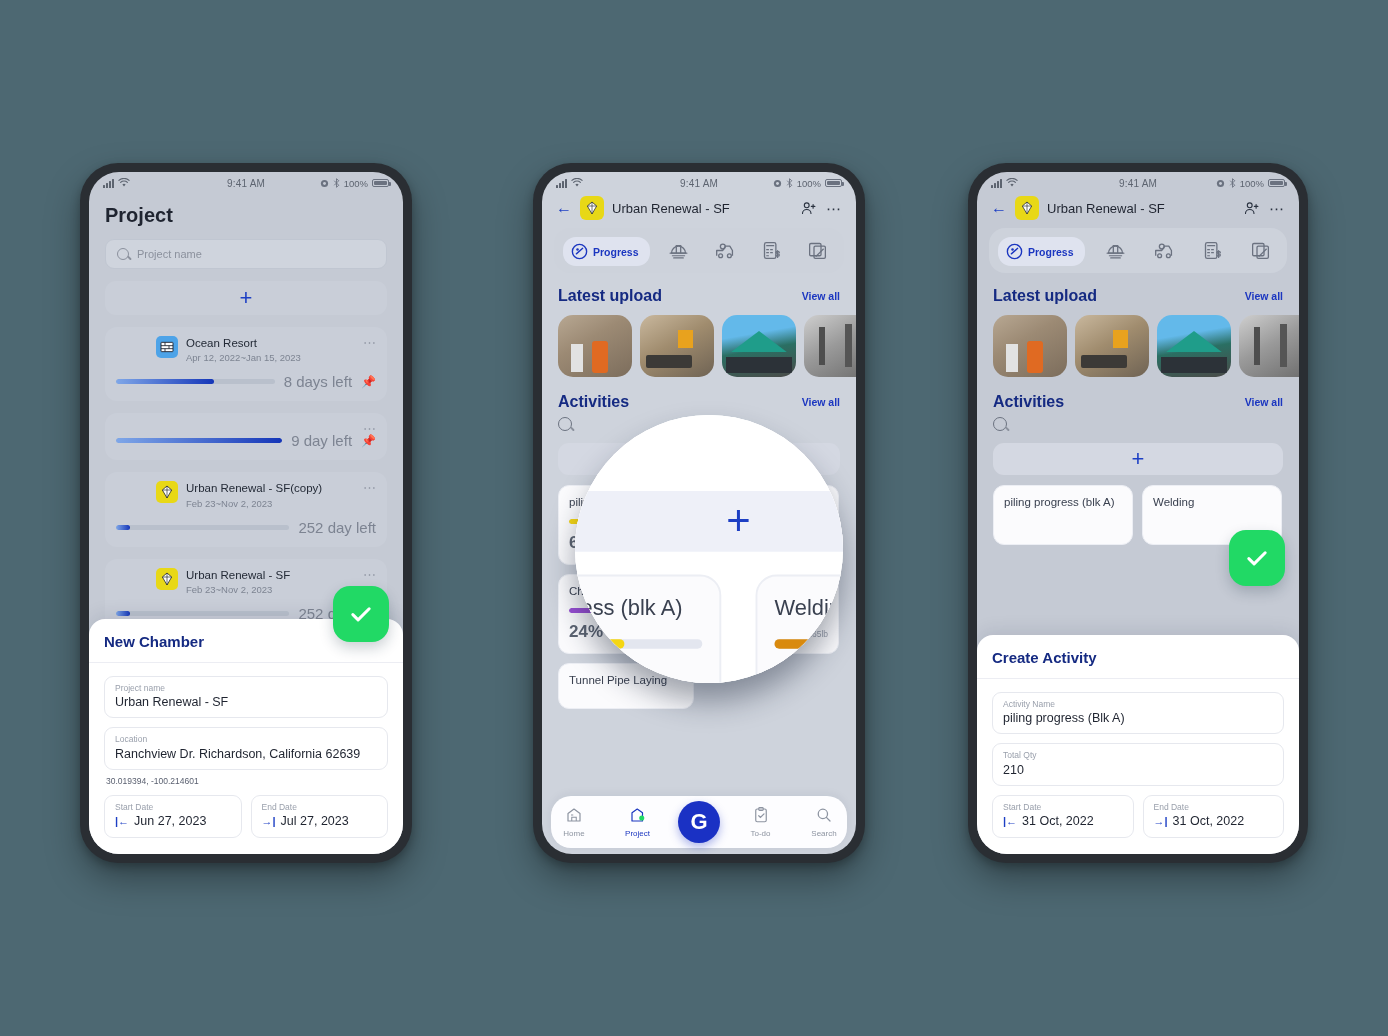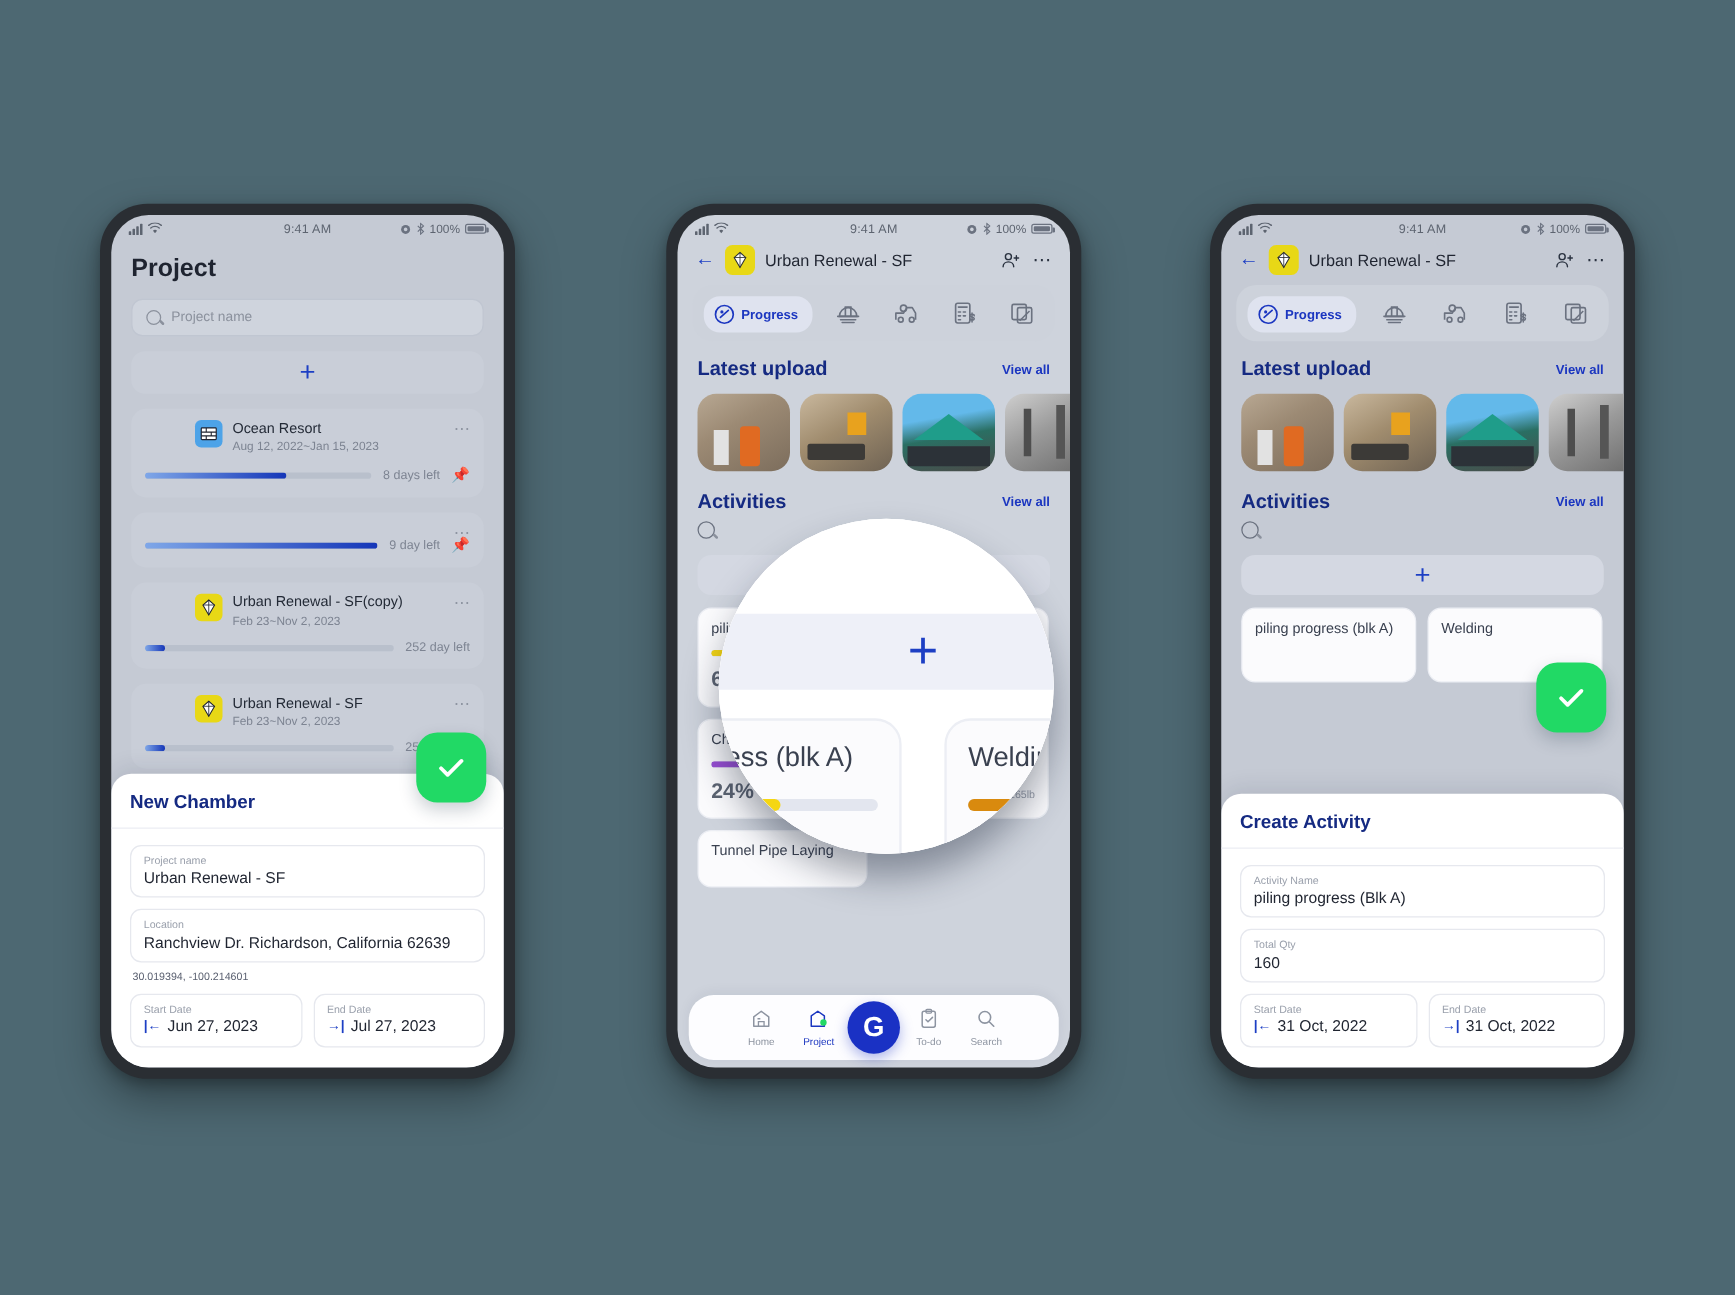--- a/index.html
+++ b/index.html
@@ -80,21 +80,21 @@
            display:flex; align-items:center; justify-content:center; }
   .picon svg { display: block; }
   .pname { font-size: 11.5px; color: #232a36; line-height: 1.25; }
   .pdate { font-size: 9.5px; color: #7d8492; margin-top: 2px; }
   .dots { position: absolute; right: 10px; top: 9px; color: #8d94a1;
           font-size: 13px; letter-spacing: 1px; line-height: 1; }
   .prow { display: flex; align-items: center; gap: 9px; margin-top: 10px; }
   .ptrack { flex: 1; height: 5px; border-radius: 3px; background: #b9c0cc; overflow: hidden; }
   .pfill { height: 100%; border-radius: 3px;
            background: linear-gradient(90deg,#7fa7e8,#1536b8); }
-  .pleft { font-size: 10px; color: #7d8492; white-space: nowrap; }
+  .pleft { font-size: 15px; color: #7d8492; white-space: nowrap; }
   .pin { font-size: 12px; }
 
   
   .sheet {
     position: absolute; left: 0; right: 0; bottom: 0;
     background: #ffffff; border-radius: 16px 16px 0 0;
     box-shadow: 0 -4px 18px rgba(20,30,60,0.10);
     padding: 14px 15px 16px; z-index: 5;
   }
   .sheet-title { font-size: 15px; font-weight: bold; color: #152a82; }
@@ -155,21 +155,21 @@
   .act-track { height: 5px; border-radius: 3px; background: #e3e6ef;
                margin: 11px 0 9px; overflow: hidden; }
   .act-fill { height: 100%; border-radius: 3px; }
   .act-foot { display: flex; align-items: baseline; }
   .act-pct { font-size: 17px; font-weight: bold; color: #5c6472; }
   .act-qty { margin-left: auto; font-size: 8.5px; color: #9aa0ac; }
 
   .tabbar {
     position: absolute; left: 9px; right: 9px; bottom: 6px; height: 52px;
     background: #fdfdff; border-radius: 20px;
-    display: flex; align-items: center; justify-content: center;
+    display: flex; align-items: center; justify-content: space-between;
     box-shadow: 0 -2px 10px rgba(20,30,60,0.06); z-index: 6;
   }
   .tbitem { display: flex; flex-direction: column; align-items: center; gap: 3px;
             color: #8d94a1; font-size: 8px; width: 46px; }
   .tbitem.active { color: #1b36c0; }
   .fab-g { width: 42px; height: 42px; border-radius: 50%; background: #1a31c4;
            display: flex; align-items: center; justify-content: center;
            color: #fff; font-size: 22px; font-weight: bold;
            box-shadow: 0 4px 10px rgba(26,49,196,0.35); }
 
@@ -237,21 +237,21 @@
               <div class="dots">⋯</div>
               <div class="proj-head">
                 <span class="picon" style="background:#4da3e8">
                   <svg width="16" height="16" viewBox="0 0 24 24">
                     <rect x="3" y="5" width="18" height="14" rx="1" fill="#fff" stroke="#1f2430" stroke-width="1.4"></rect>
                     <path d="M3 10h18M3 14.5h18M9 5v5M15 10v4.5M9 14.5V19" stroke="#1f2430" stroke-width="1.3"></path>
                   </svg>
                 </span>
                 <div>
                   <div class="pname">Ocean Resort</div>
-                  <div class="pdate">Aug 12, 2022~Jan 15, 2023</div>
+                  <div class="pdate">Apr 12, 2022~Jan 15, 2023</div>
                 </div>
               </div>
               <div class="prow">
                 <div class="ptrack">
                   <div class="pfill" style="width:62%"></div>
                 </div>
                 <div class="pleft">8 days left</div>
                 <div class="pin">📌</div>
               </div>
             </div>
@@ -728,21 +728,21 @@
       <div class="sheet">
         <div class="sheet-title">Create Activity</div>
         <div class="sheet-rule"></div>
 
         <div class="field">
           <div class="flabel">Activity Name</div>
           <div class="fvalue">piling progress (Blk A)</div>
         </div>
         <div class="field">
           <div class="flabel">Total Qty</div>
-          <div class="fvalue">160</div>
+          <div class="fvalue">210</div>
         </div>
 
         <div class="field-row">
           <div class="field">
             <div class="flabel">Start Date</div>
             <div class="fvalue date-val">
               <span class="date-ic">|←</span>
               <span>31 Oct, 2022</span>
             </div>
           </div>

